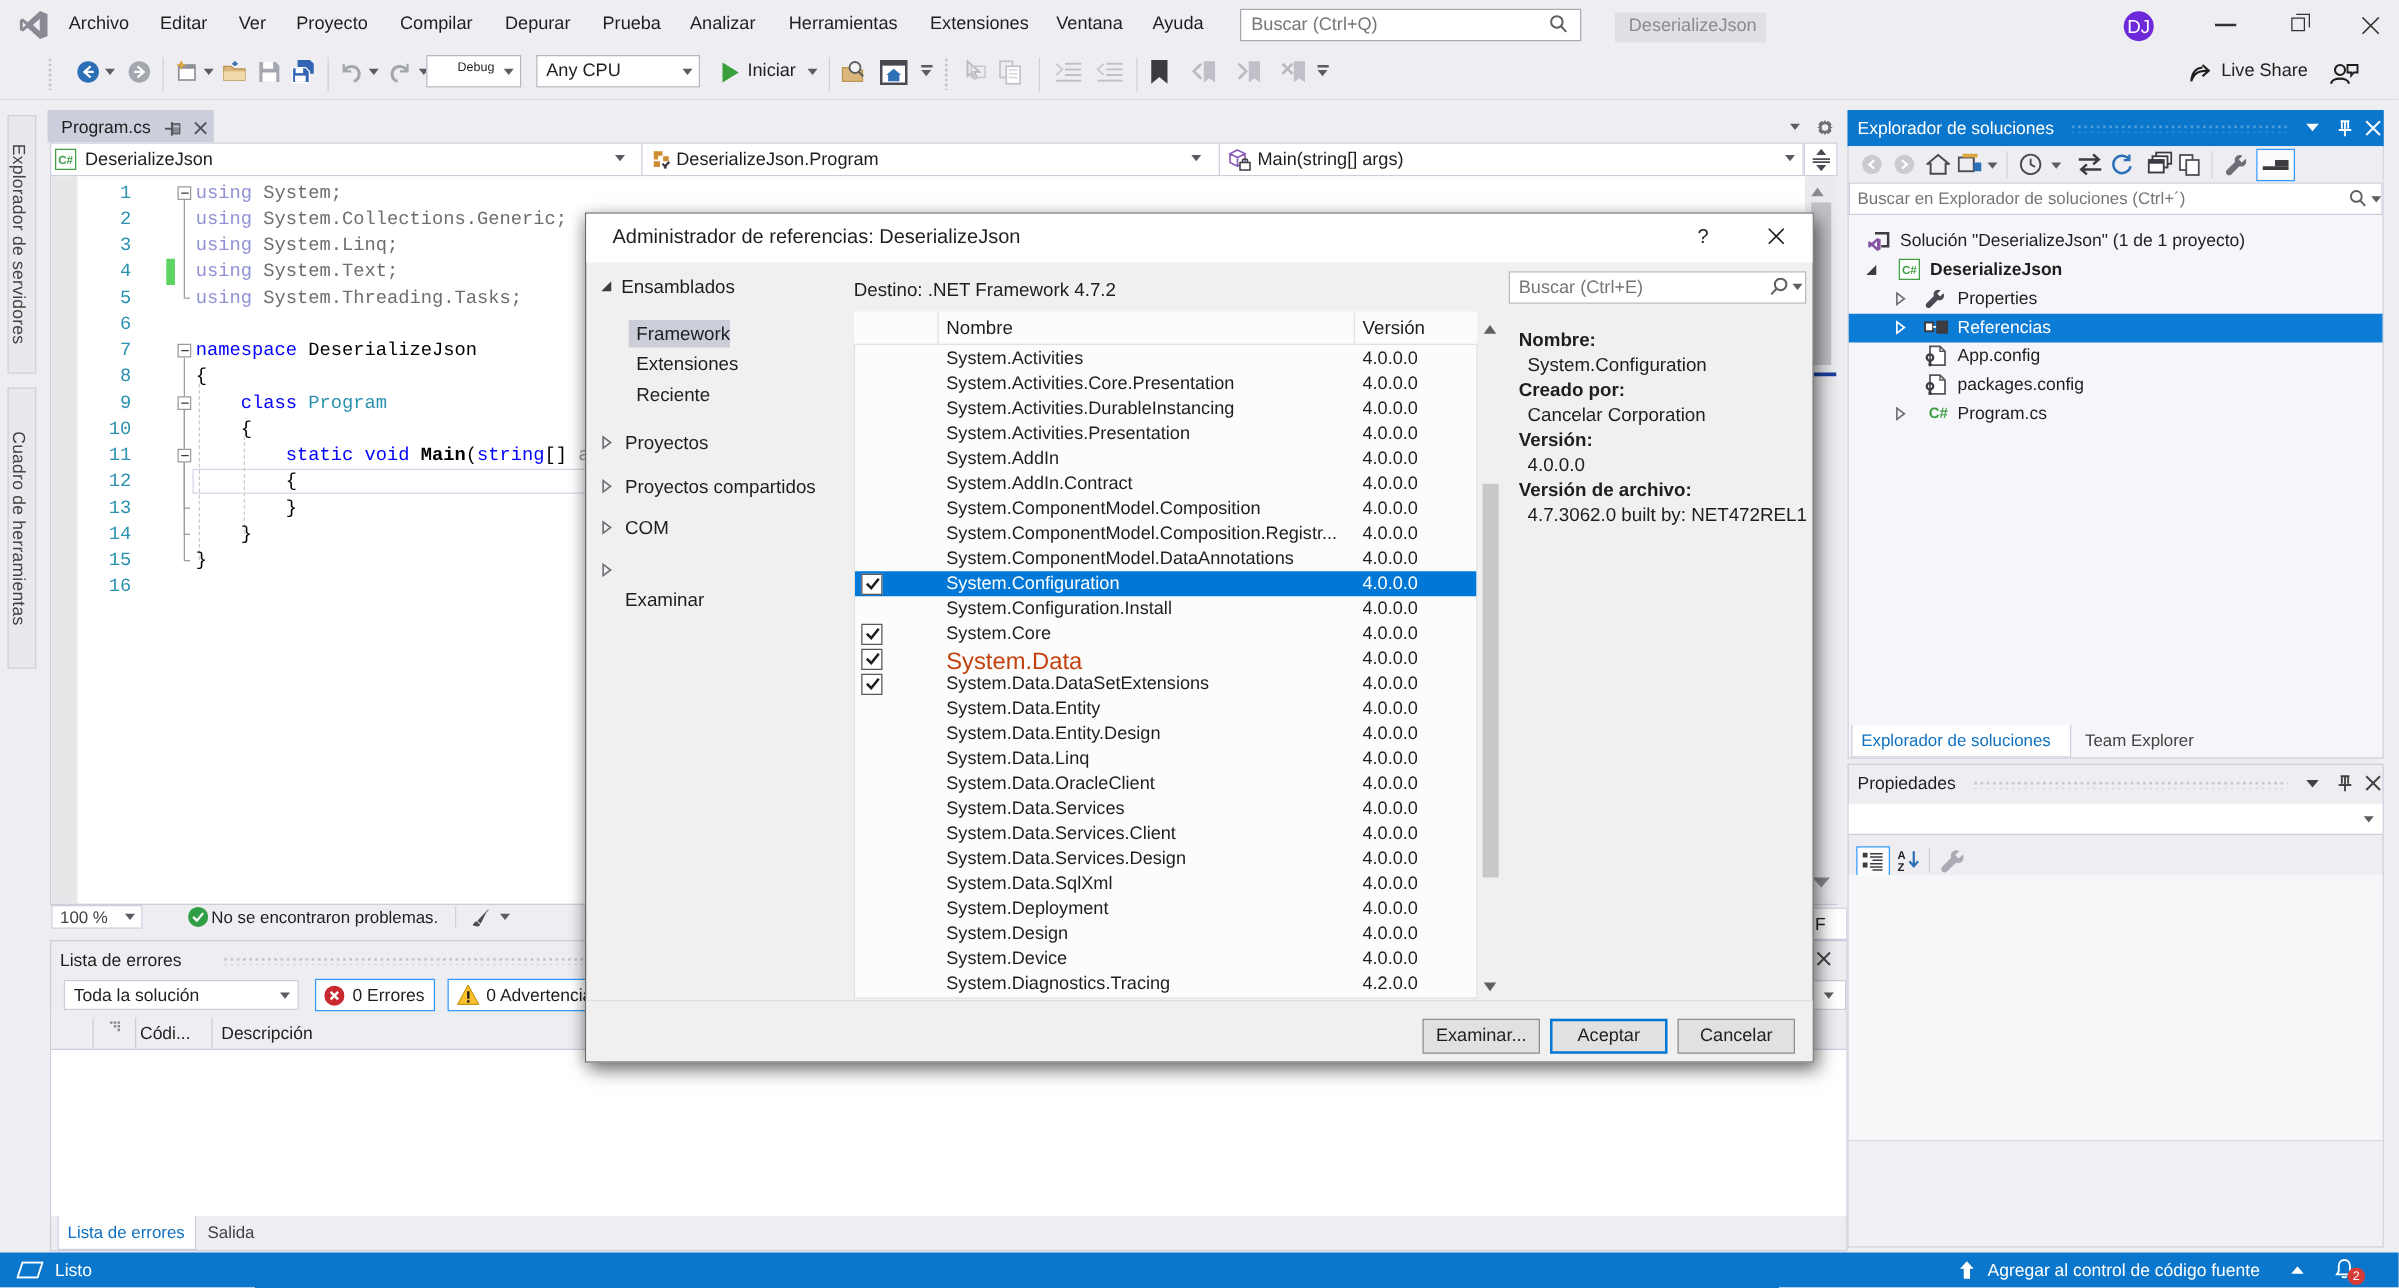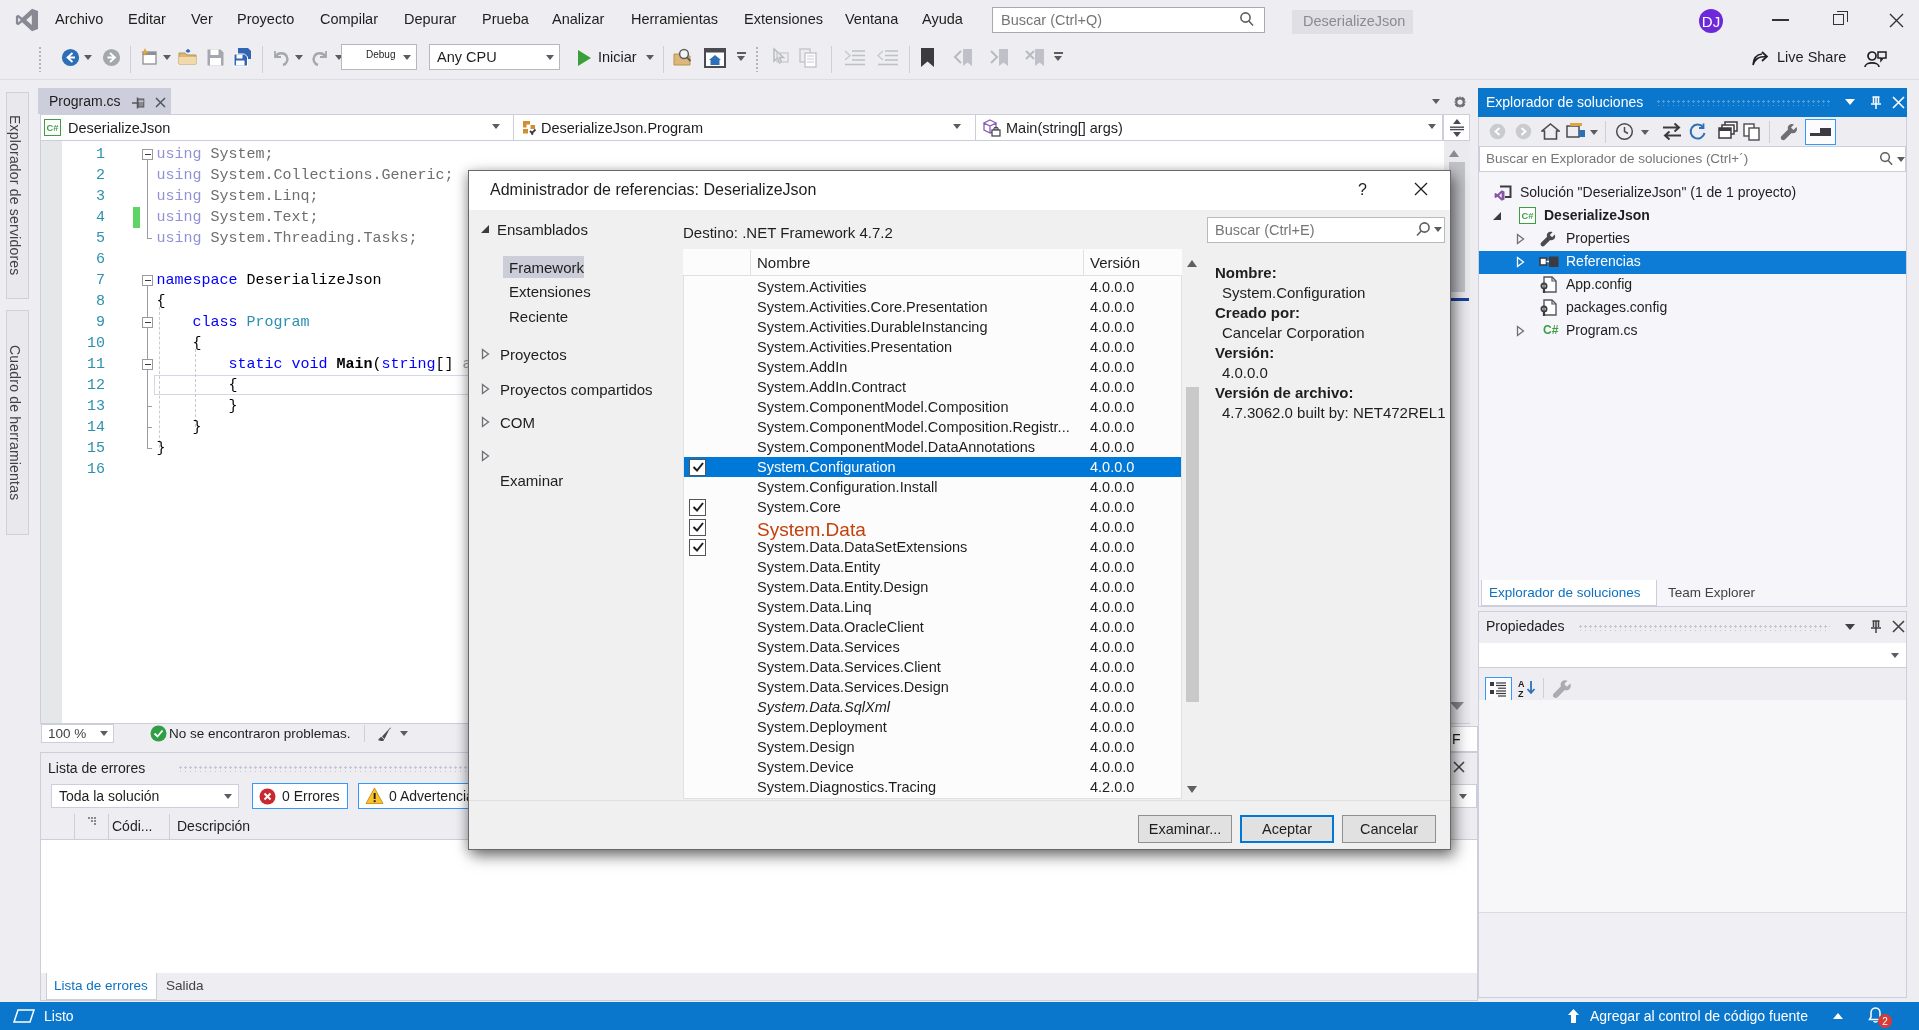--- a/index.html
+++ b/index.html
@@ -614,21 +614,21 @@
 <div class="abs" style="left:757px;top:598.5px;font-size:14.5px;color:#1E1E1E;">System.Data.Linq</div>
 <div class="abs" style="left:1090px;top:598.5px;font-size:14.5px;color:#1E1E1E;">4.0.0.0</div>
 <div class="abs" style="left:757px;top:618.5px;font-size:14.5px;color:#1E1E1E;">System.Data.OracleClient</div>
 <div class="abs" style="left:1090px;top:618.5px;font-size:14.5px;color:#1E1E1E;">4.0.0.0</div>
 <div class="abs" style="left:757px;top:638.5px;font-size:14.5px;color:#1E1E1E;">System.Data.Services</div>
 <div class="abs" style="left:1090px;top:638.5px;font-size:14.5px;color:#1E1E1E;">4.0.0.0</div>
 <div class="abs" style="left:757px;top:658.5px;font-size:14.5px;color:#1E1E1E;">System.Data.Services.Client</div>
 <div class="abs" style="left:1090px;top:658.5px;font-size:14.5px;color:#1E1E1E;">4.0.0.0</div>
 <div class="abs" style="left:757px;top:678.5px;font-size:14.5px;color:#1E1E1E;">System.Data.Services.Design</div>
 <div class="abs" style="left:1090px;top:678.5px;font-size:14.5px;color:#1E1E1E;">4.0.0.0</div>
-<div class="abs" style="left:757px;top:698.5px;font-size:14.5px;color:#1E1E1E;font-style:italic;">System.Data.SqlXml</div>
+<div class="abs" style="left:757px;top:698.5px;font-size:14.5px;color:#1E1E1E;">System.Data.SqlXml</div>
 <div class="abs" style="left:1090px;top:698.5px;font-size:14.5px;color:#1E1E1E;">4.0.0.0</div>
 <div class="abs" style="left:757px;top:718.5px;font-size:14.5px;color:#1E1E1E;">System.Deployment</div>
 <div class="abs" style="left:1090px;top:718.5px;font-size:14.5px;color:#1E1E1E;">4.0.0.0</div>
 <div class="abs" style="left:757px;top:738.5px;font-size:14.5px;color:#1E1E1E;">System.Design</div>
 <div class="abs" style="left:1090px;top:738.5px;font-size:14.5px;color:#1E1E1E;">4.0.0.0</div>
 <div class="abs" style="left:757px;top:758.5px;font-size:14.5px;color:#1E1E1E;">System.Device</div>
 <div class="abs" style="left:1090px;top:758.5px;font-size:14.5px;color:#1E1E1E;">4.0.0.0</div>
 <div class="abs" style="left:757px;top:778.5px;font-size:14.5px;color:#1E1E1E;">System.Diagnostics.Tracing</div>
 <div class="abs" style="left:1090px;top:778.5px;font-size:14.5px;color:#1E1E1E;">4.2.0.0</div>
 <div class="abs" style="left:1185px;top:249px;width:15px;height:550px;background:#F0F0F1;"></div>

